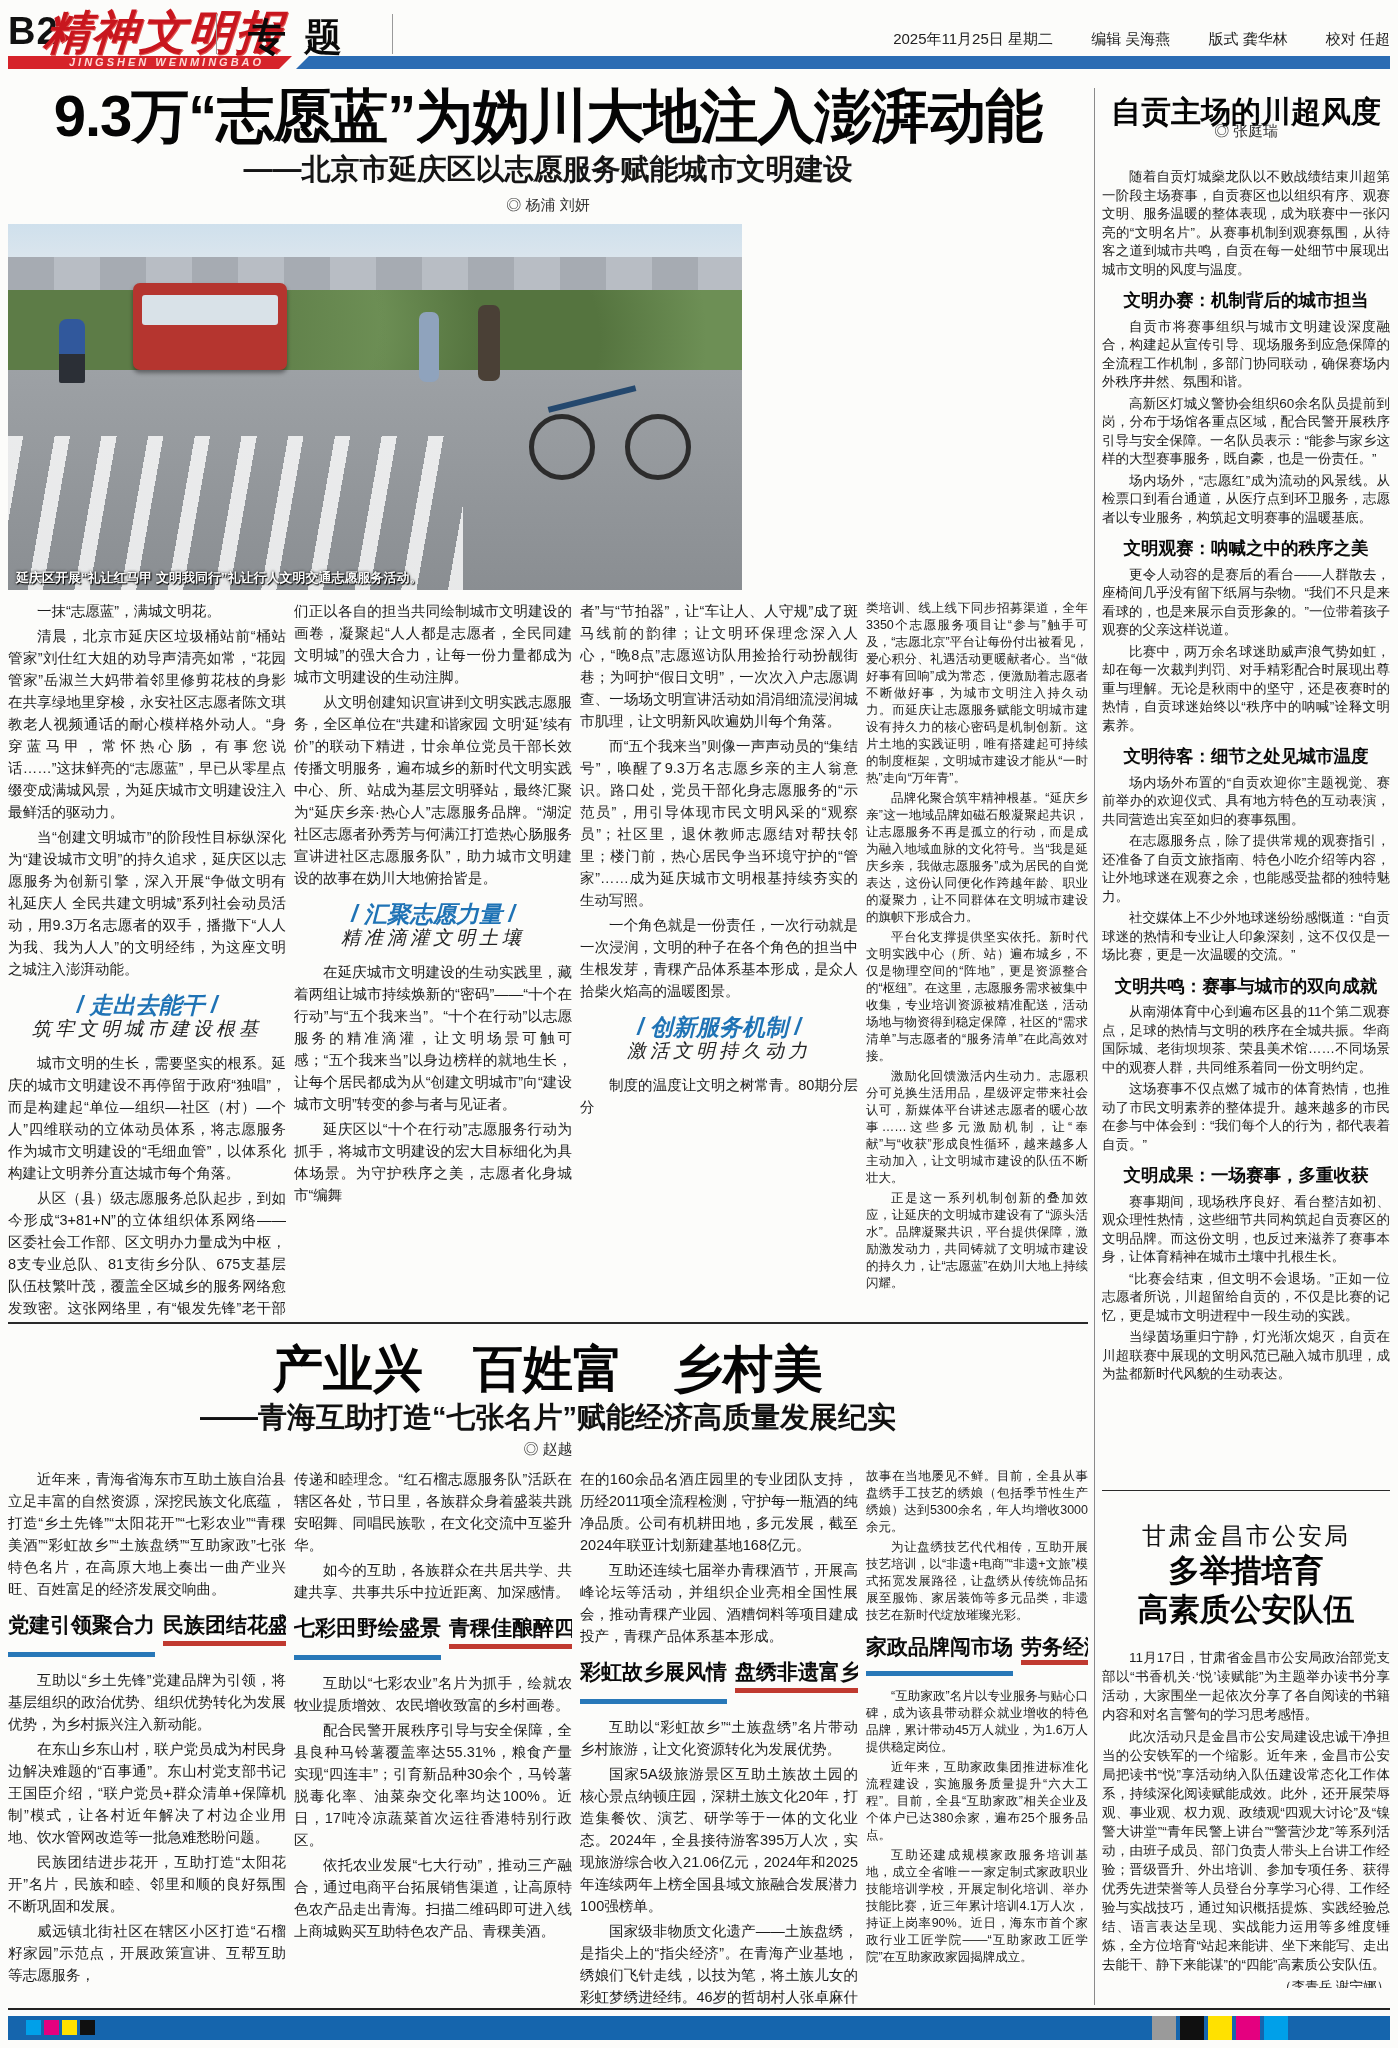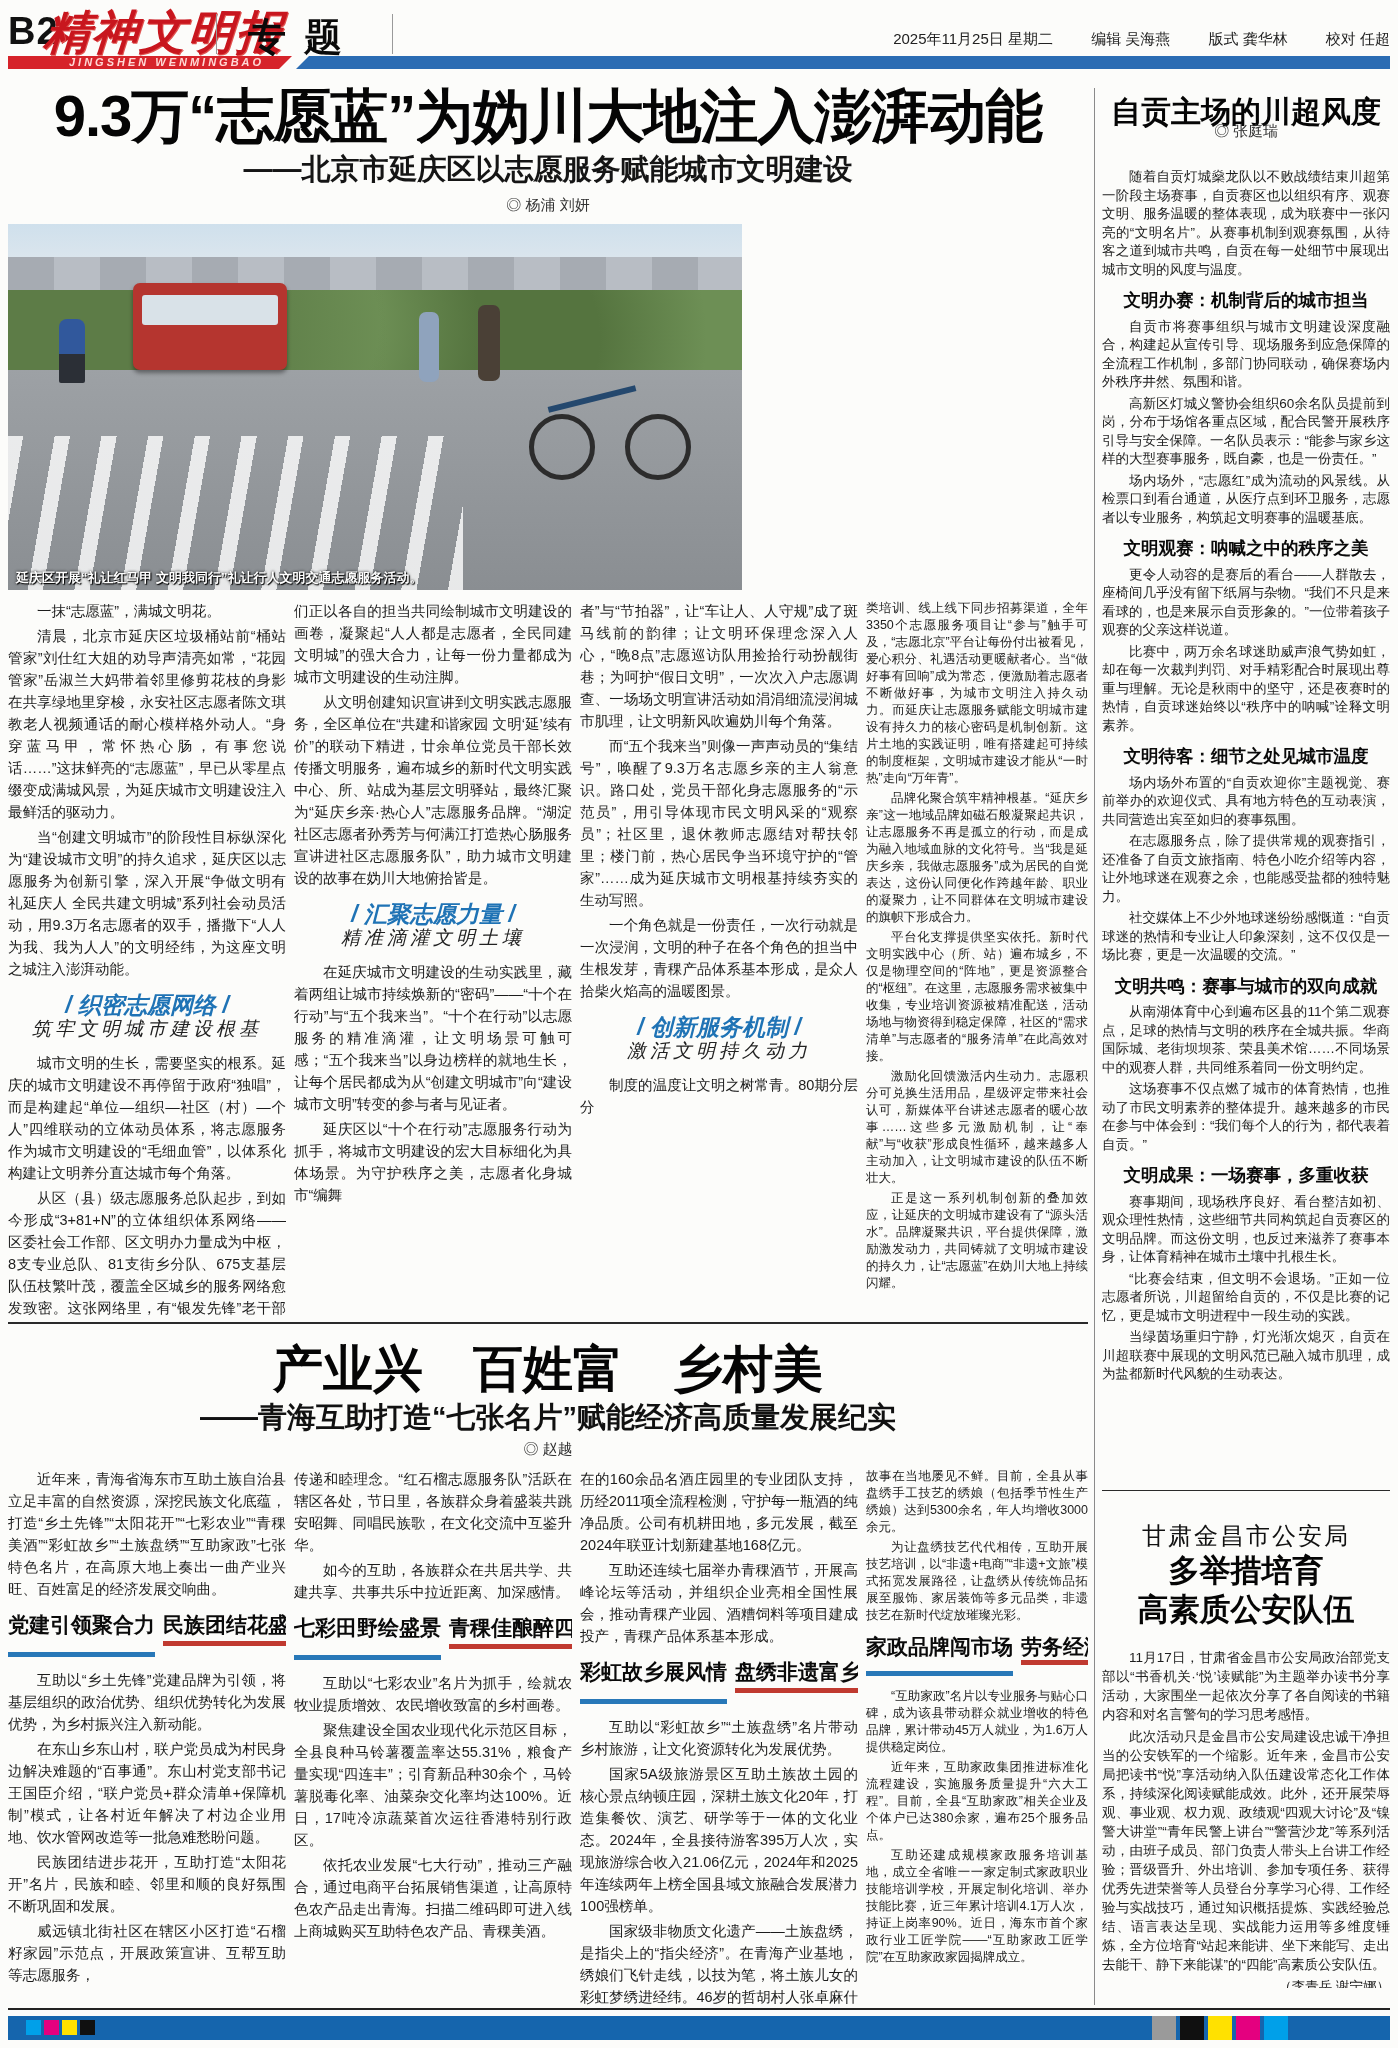--- a/index.html
+++ b/index.html
@@ -142,21 +142,21 @@
     <div class="p1-wheel" style="left:84%;top:52%;"></div>
     <div class="p1-frame"></div>
     <div class="caption">延庆区开展“礼让红马甲 文明我同行”礼让行人文明交通志愿服务活动。</div>
   </div>
 
 
   <div class="col c1">
     <p class="p">一抹“志愿蓝”，满城文明花。</p>
     <p class="p">清晨，北京市延庆区垃圾桶站前“桶站管家”刘仕红大姐的劝导声清亮如常，“花园管家”岳淑兰大妈带着邻里修剪花枝的身影在共享绿地里穿梭，永安社区志愿者陈文琪教老人视频通话的耐心模样格外动人。“身穿蓝马甲，常怀热心肠，有事您说话……”这抹鲜亮的“志愿蓝”，早已从零星点缀变成满城风景，为延庆城市文明建设注入最鲜活的驱动力。</p>
     <p class="p">当“创建文明城市”的阶段性目标纵深化为“建设城市文明”的持久追求，延庆区以志愿服务为创新引擎，深入开展“争做文明有礼延庆人 全民共建文明城”系列社会动员活动，用9.3万名志愿者的双手，播撒下“人人为我、我为人人”的文明经纬，为这座文明之城注入澎湃动能。</p>
-    <div class="sec-head">/  织密志愿网络  /</div>
+    <div class="sec-head">/  走出去能干  /</div>
     <div class="sec-sub">筑牢文明城市建设根基</div>
     <p class="p">城市文明的生长，需要坚实的根系。延庆的城市文明建设不再停留于政府“独唱”，而是构建起“单位—组织—社区（村）—个人”四维联动的立体动员体系，将志愿服务作为城市文明建设的“毛细血管”，以体系化构建让文明养分直达城市每个角落。</p>
     <p class="p">从区（县）级志愿服务总队起步，到如今形成“3+81+N”的立体组织体系网络——区委社会工作部、区文明办力量成为中枢，8支专业总队、81支街乡分队、675支基层队伍枝繁叶茂，覆盖全区城乡的服务网络愈发致密。这张网络里，有“银发先锋”老干部服务队传承薪火的余热，有“葫芦娃摇篮”青少年服务队蓬勃的朝气，更有党政机关、企业、居民层层组成的志愿团队。他</p>
   </div>
   <div class="col c2">
     <p class="p" style="text-indent:0;">们正以各自的担当共同绘制城市文明建设的画卷，凝聚起“人人都是志愿者，全民同建文明城”的强大合力，让每一份力量都成为城市文明建设的生动注脚。</p>
     <p class="p">从文明创建知识宣讲到文明实践志愿服务，全区单位在“共建和谐家园 文明‘延’续有价”的联动下精进，廿余单位党员干部长效传播文明服务，遍布城乡的新时代文明实践中心、所、站成为基层文明驿站，最终汇聚为“延庆乡亲·热心人”志愿服务品牌。“湖淀社区志愿者孙秀芳与何满江打造热心肠服务宣讲进社区志愿服务队”，助力城市文明建设的故事在妫川大地俯拾皆是。</p>
     <div class="sec-head">/  汇聚志愿力量  /</div>
     <div class="sec-sub">精准滴灌文明土壤</div>
     <p class="p">在延庆城市文明建设的生动实践里，藏着两组让城市持续焕新的“密码”——“十个在行动”与“五个我来当”。“十个在行动”以志愿服务的精准滴灌，让文明场景可触可感；“五个我来当”以身边榜样的就地生长，让每个居民都成为从“创建文明城市”向“建设城市文明”转变的参与者与见证者。</p>
@@ -192,21 +192,21 @@
     <p class="p">互助以“乡土先锋”党建品牌为引领，将基层组织的政治优势、组织优势转化为发展优势，为乡村振兴注入新动能。</p>
     <p class="p">在东山乡东山村，联户党员成为村民身边解决难题的“百事通”。东山村党支部书记王国臣介绍，“联户党员+群众清单+保障机制”模式，让各村近年解决了村边企业用地、饮水管网改造等一批急难愁盼问题。</p>
     <p class="p">民族团结进步花开，互助打造“太阳花开”名片，民族和睦、邻里和顺的良好氛围不断巩固和发展。</p>
     <p class="p">威远镇北街社区在辖区小区打造“石榴籽家园”示范点，开展政策宣讲、互帮互助等志愿服务，</p>
   </div>
   <div class="bcol bc2">
     <p class="p" style="text-indent:0;">传递和睦理念。“红石榴志愿服务队”活跃在辖区各处，节日里，各族群众身着盛装共跳安昭舞、同唱民族歌，在文化交流中互鉴升华。</p>
     <p class="p">如今的互助，各族群众在共居共学、共建共享、共事共乐中拉近距离、加深感情。</p>
     <div class="b-subhead"><span class="hL">七彩田野绘盛景</span><span class="hR">青稞佳酿醉四方</span></div>
     <p class="p">互助以“七彩农业”名片为抓手，绘就农牧业提质增效、农民增收致富的乡村画卷。</p>
-    <p class="p">聚焦建设全国农业现代化示范区目标，全县良种马铃薯覆盖率达55.31%，粮食产量实现“四连丰”；引育新品种30余个，马铃薯脱毒化率、油菜杂交化率均达100%。近日，17吨冷凉蔬菜首次运往香港特别行政区。</p>
+    <p class="p">配合民警开展秩序引导与安全保障，全县良种马铃薯覆盖率达55.31%，粮食产量实现“四连丰”；引育新品种30余个，马铃薯脱毒化率、油菜杂交化率均达100%。近日，17吨冷凉蔬菜首次运往香港特别行政区。</p>
     <p class="p">依托农业发展“七大行动”，推动三产融合，通过电商平台拓展销售渠道，让高原特色农产品走出青海。扫描二维码即可进入线上商城购买互助特色农产品、青稞美酒。</p>
   </div>
   <div class="bcol bc3">
     <p class="p" style="text-indent:0;">在的160余品名酒庄园里的专业团队支持，历经2011项全流程检测，守护每一瓶酒的纯净品质。公司有机耕田地，多元发展，截至2024年联亚计划新建基地168亿元。</p>
     <p class="p">互助还连续七届举办青稞酒节，开展高峰论坛等活动，并组织企业亮相全国性展会，推动青稞产业园、酒糟饲料等项目建成投产，青稞产品体系基本形成。</p>
     <div class="b-subhead"><span class="hL">彩虹故乡展风情</span><span class="hR">盘绣非遗富乡亲</span></div>
     <p class="p">互助以“彩虹故乡”“土族盘绣”名片带动乡村旅游，让文化资源转化为发展优势。</p>
     <p class="p">国家5A级旅游景区互助土族故土园的核心景点纳顿庄园，深耕土族文化20年，打造集餐饮、演艺、研学等于一体的文化业态。2024年，全县接待游客395万人次，实现旅游综合收入21.06亿元，2024年和2025年连续两年上榜全国县域文旅融合发展潜力100强榜单。</p>
     <p class="p">国家级非物质文化遗产——土族盘绣，是指尖上的“指尖经济”。在青海产业基地，绣娘们飞针走线，以技为笔，将土族儿女的彩虹梦绣进经纬。46岁的哲胡村人张卓麻什姐与盘绣结缘40余年，靠刺绣年收入4万余元，这样的增收</p>
   </div>

